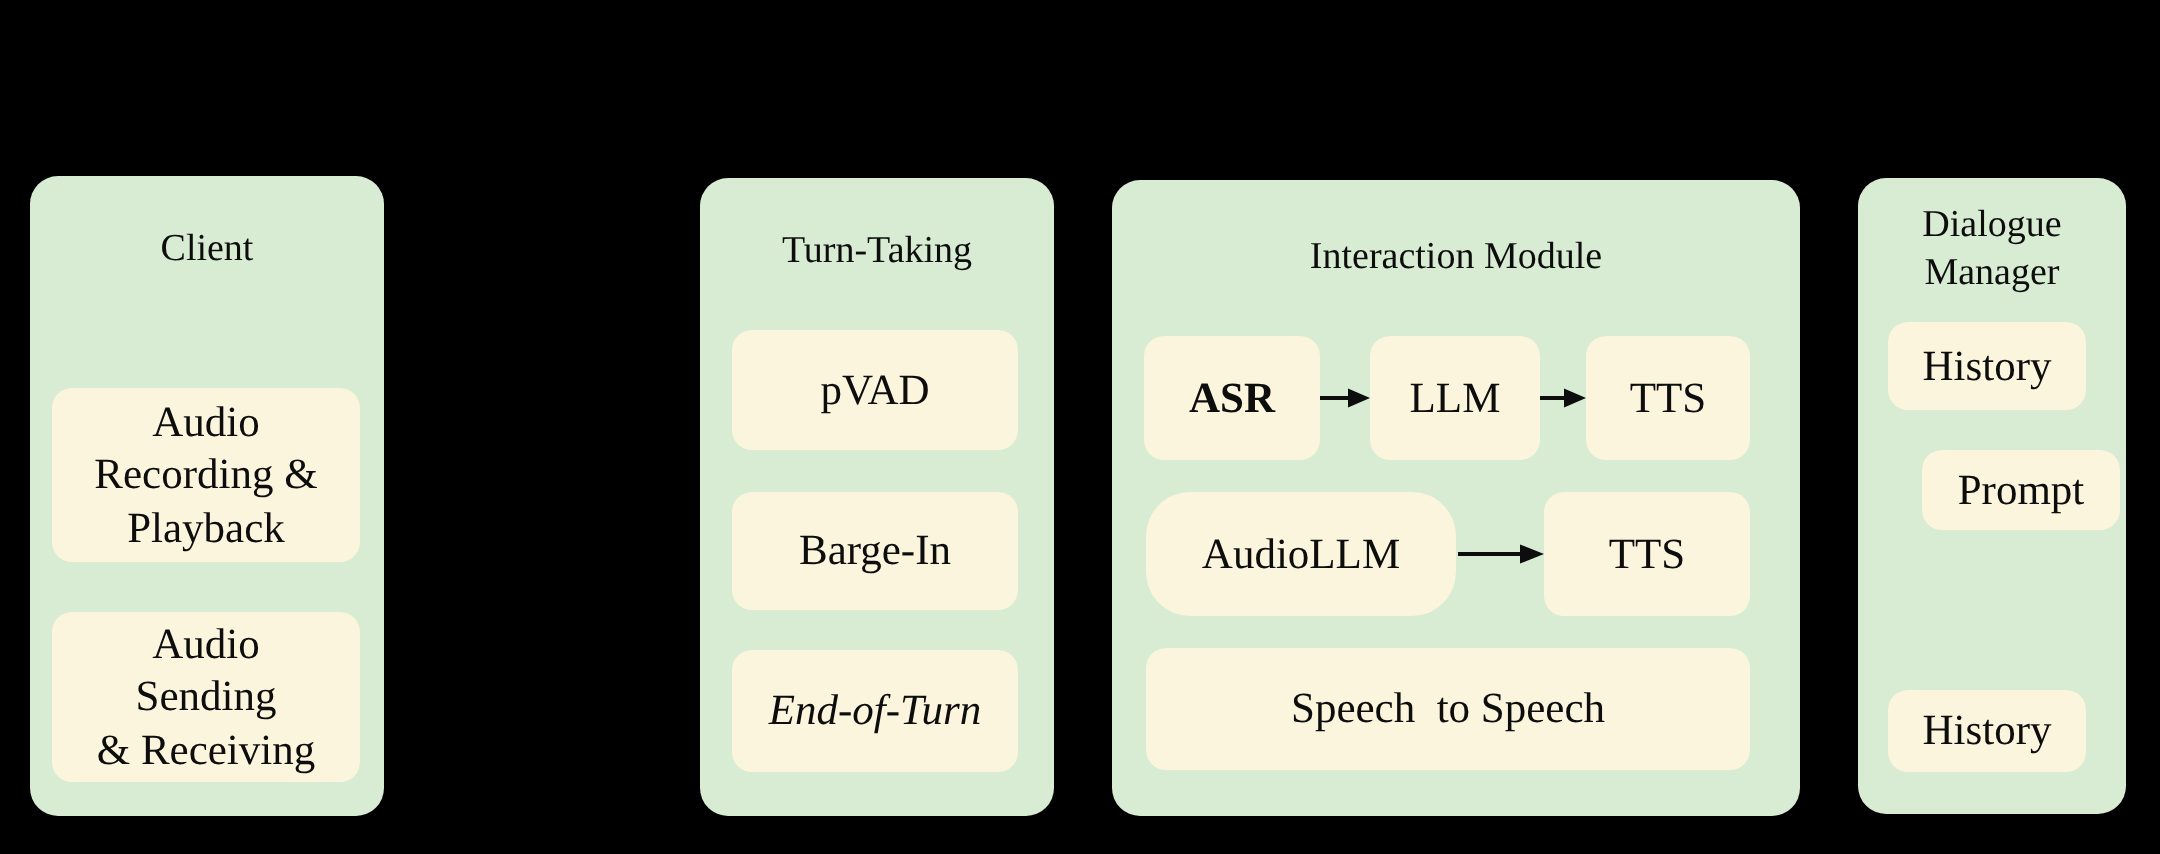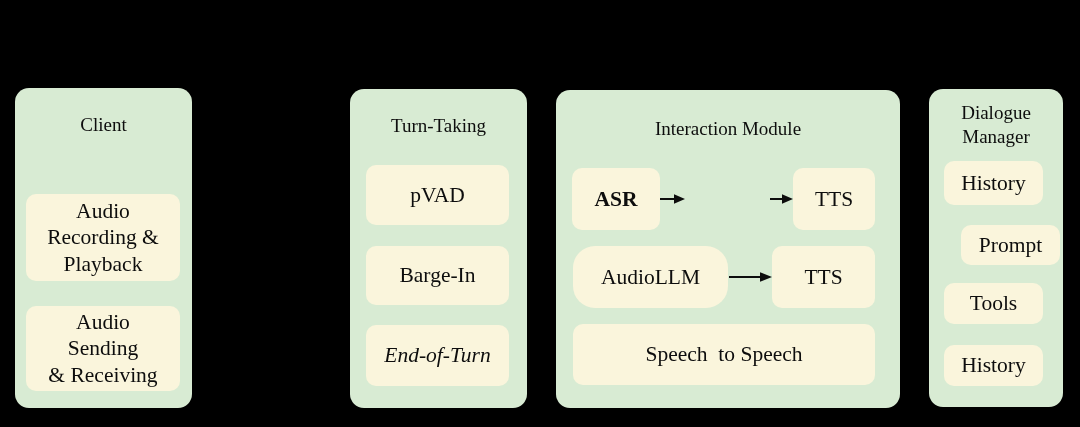--- a/index.html
+++ b/index.html
@@ -107,20 +107,21 @@
   <section class="panel" id="panel-interaction">
     <div class="panel-title">Interaction Module</div>
 
     <div class="card im-asr">ASR</div>
     <span class="arrow im-arrow-1">
       <svg viewBox="0 0 25 16">
           <line x1="0" y1="8" x2="15" y2="8" stroke="currentColor" stroke-width="2"></line>
           <polygon points="25,8 14,3.2 14,12.8" fill="currentColor"></polygon>
         </svg>
     </span>
+    <div class="card im-llm">LLM</div>
     <span class="arrow im-arrow-2">
       <svg viewBox="0 0 23 16">
           <line x1="0" y1="8" x2="13" y2="8" stroke="currentColor" stroke-width="2"></line>
           <polygon points="23,8 12,3.2 12,12.8" fill="currentColor"></polygon>
         </svg>
     </span>
     <div class="card im-tts1">TTS</div>
 
     <div class="card im-audiollm">AudioLLM</div>
     <span class="arrow im-arrow-3">
@@ -132,17 +133,16 @@
     <div class="card im-tts2">TTS</div>
 
     <div class="card im-s2s">Speech  to Speech</div>
   </section>
 
   <section class="panel" id="panel-dialogue-manager">
     <div class="panel-title">Dialogue
 Manager</div>
     <div class="card dm-card-1">History</div>
     <div class="card dm-card-2">Prompt</div>
-    <div class="card dm-card-3">Tools</div>
     <div class="card dm-card-4">History</div>
   </section>
 
 </div>
 
 </body></html>

